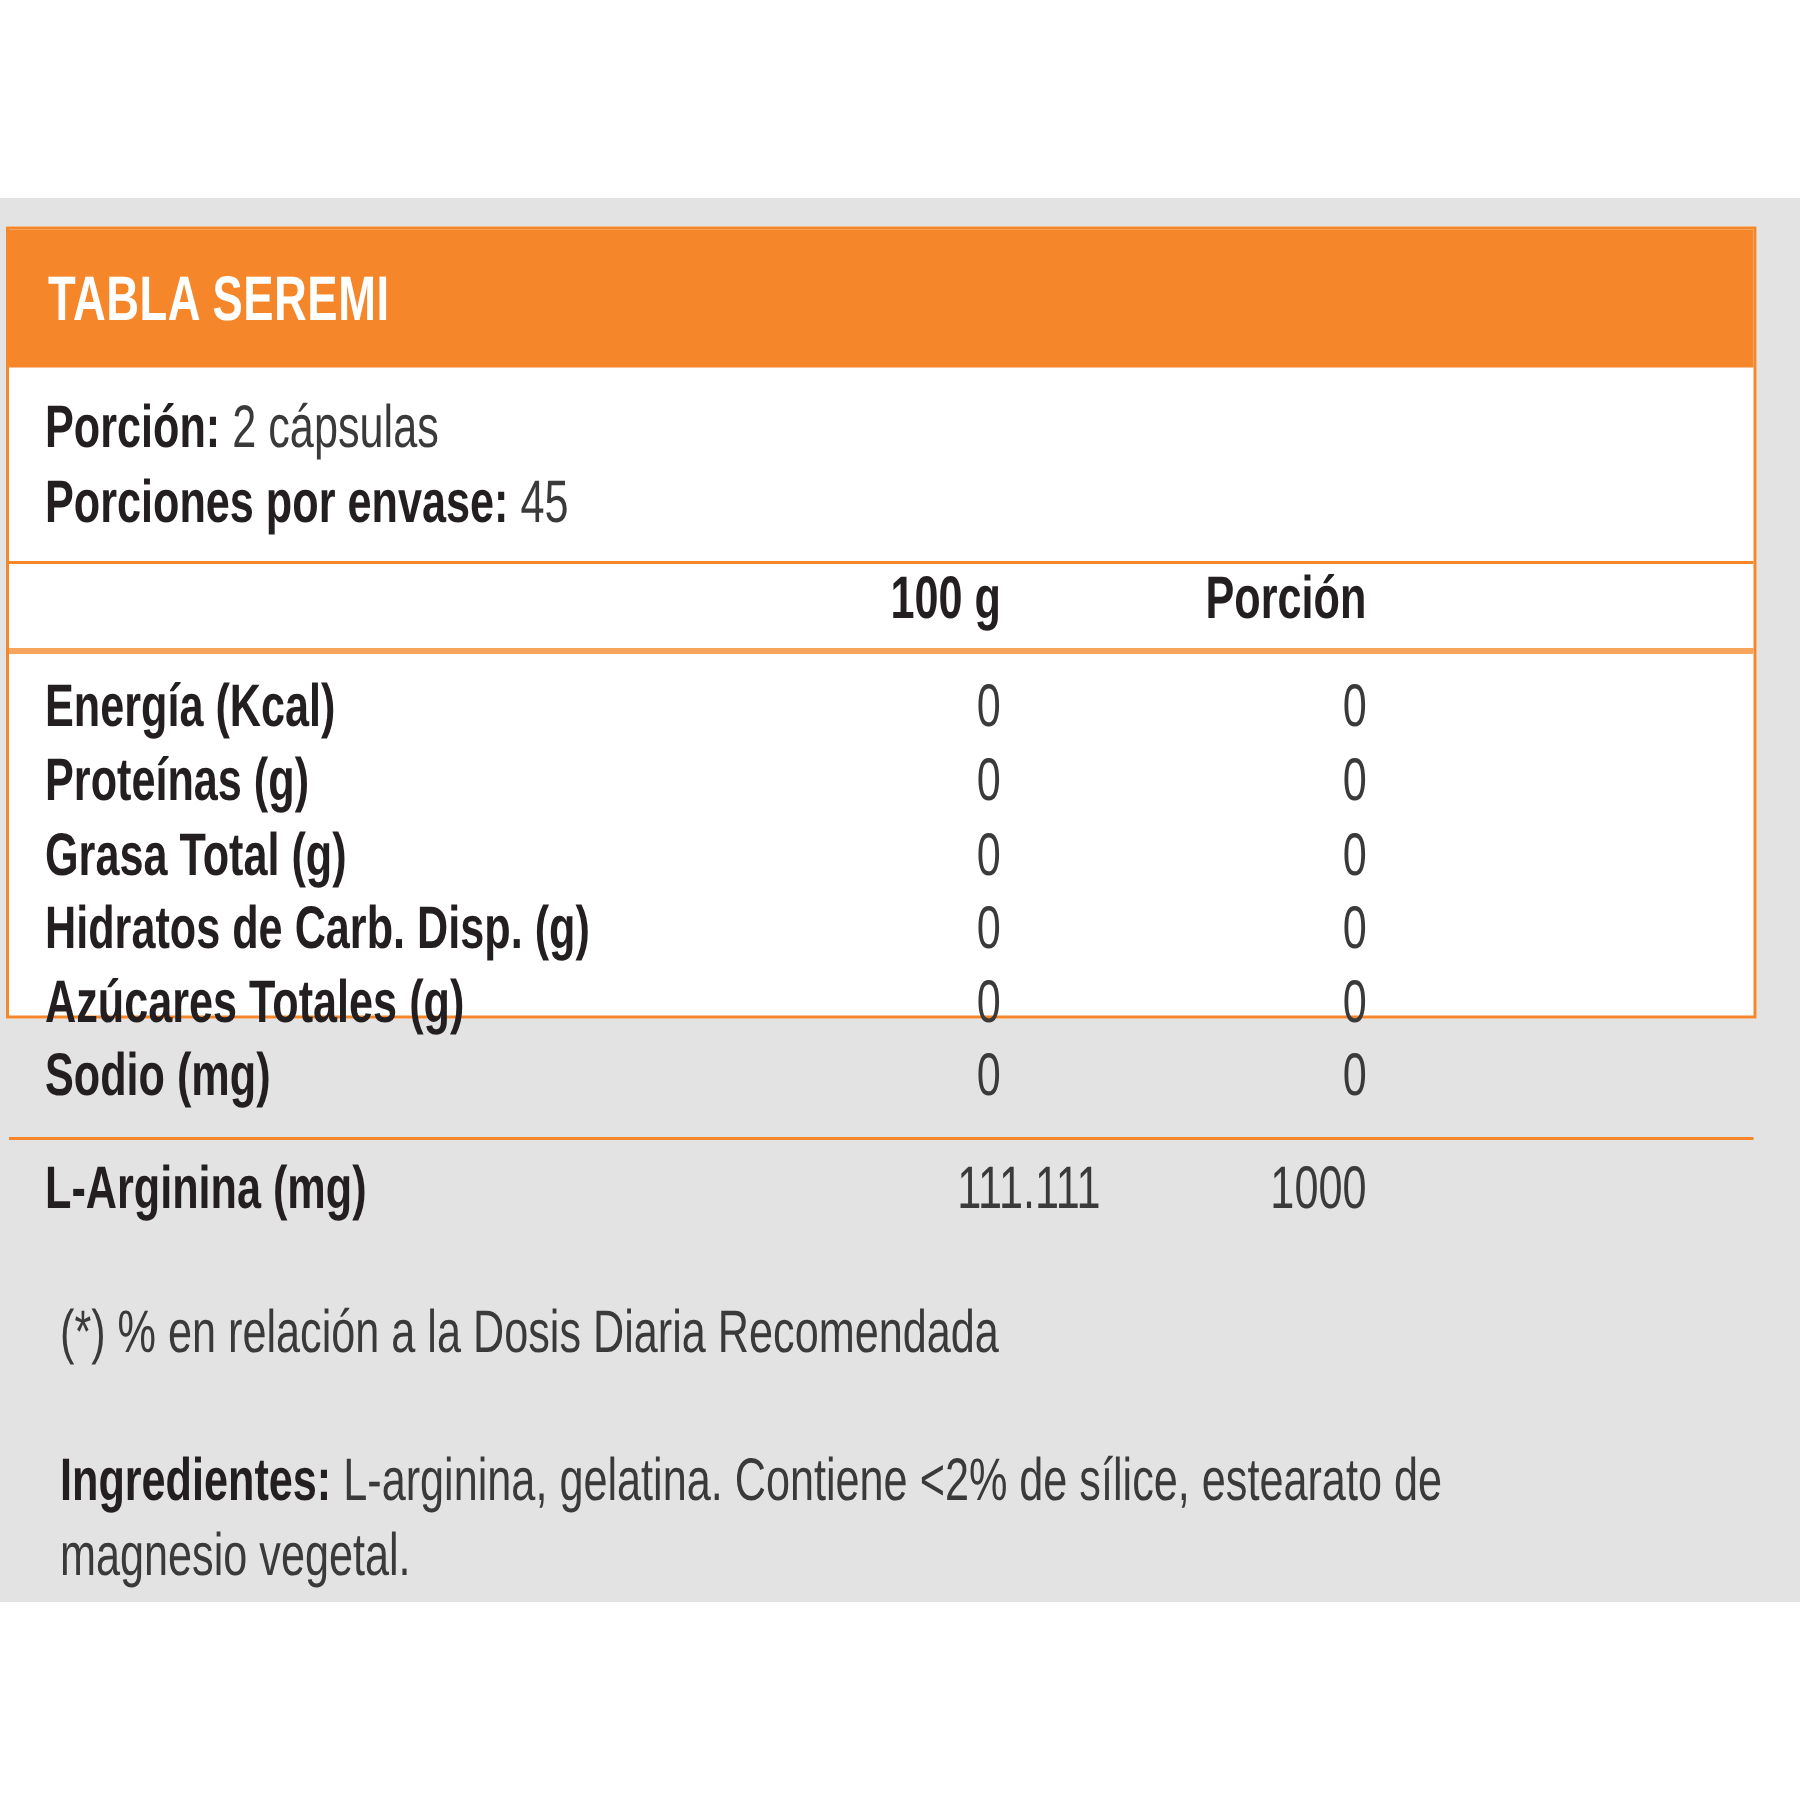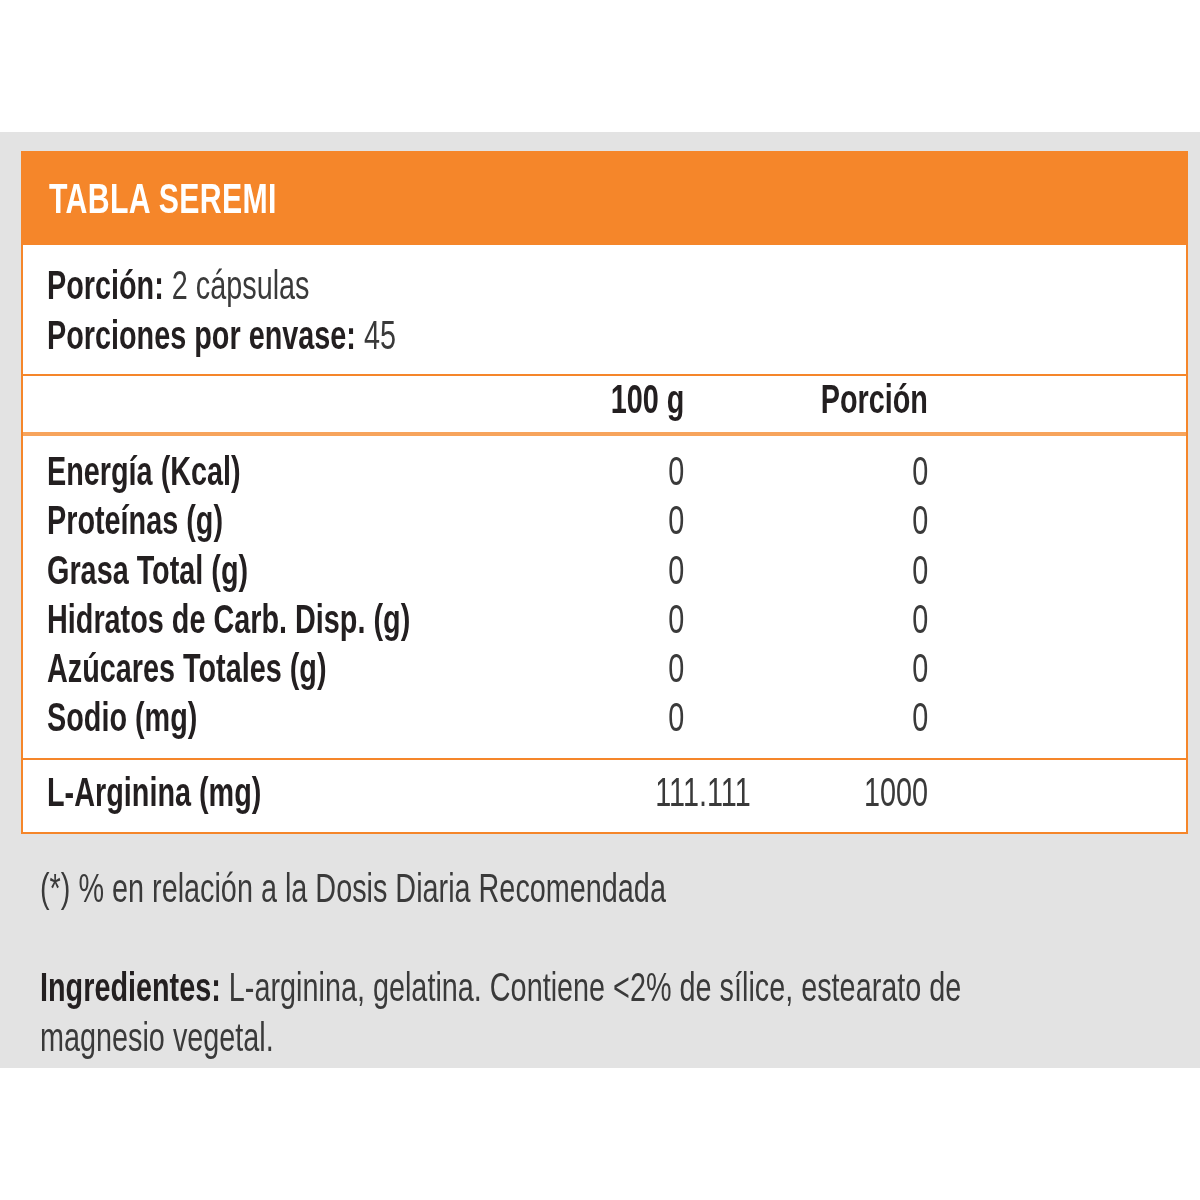--- a/index.html
+++ b/index.html
@@ -1,19 +1,19 @@
 <!DOCTYPE html>
 <html><head>
 <meta charset="utf-8">
 <style>
   html, body { margin:0; padding:0; }
   body { width:1200px; height:1200px; background:#ffffff; position:relative; overflow:hidden;
          font-family:"Liberation Sans", sans-serif; color:#231f20; }
   .panel { position:absolute; left:0; top:132px; width:1200px; height:936px; background:#e3e3e3; }
-  .table { position:absolute; left:21px; top:151px; width:1167px; height:683px;
+  .table { position:absolute; left:4px; top:151px; width:1167px; height:528px;
            background:#ffffff; border:2px solid #f5862a; box-sizing:border-box; }
   .header { position:absolute; left:0; top:0; right:0; height:92px; background:#f5862a; }
   .header-title { position:absolute; left:26px; top:22px; font-size:42px; font-weight:bold;
                   color:#ffffff; transform:scaleX(0.72); transform-origin:left center; letter-spacing:0.5px; }
   .line { position:absolute; left:0; right:0; height:2px; background:#f5862a; }
   .line.thick { height:4px; background:#f7a45c; }
   .txt { position:absolute; font-size:40px; white-space:nowrap; transform:scaleX(0.72); transform-origin:left center; }
   .txt.right { transform-origin:right center; text-align:right; }
   .b { font-weight:bold; }
   .n { font-weight:normal; color:#3a3a3a; }

